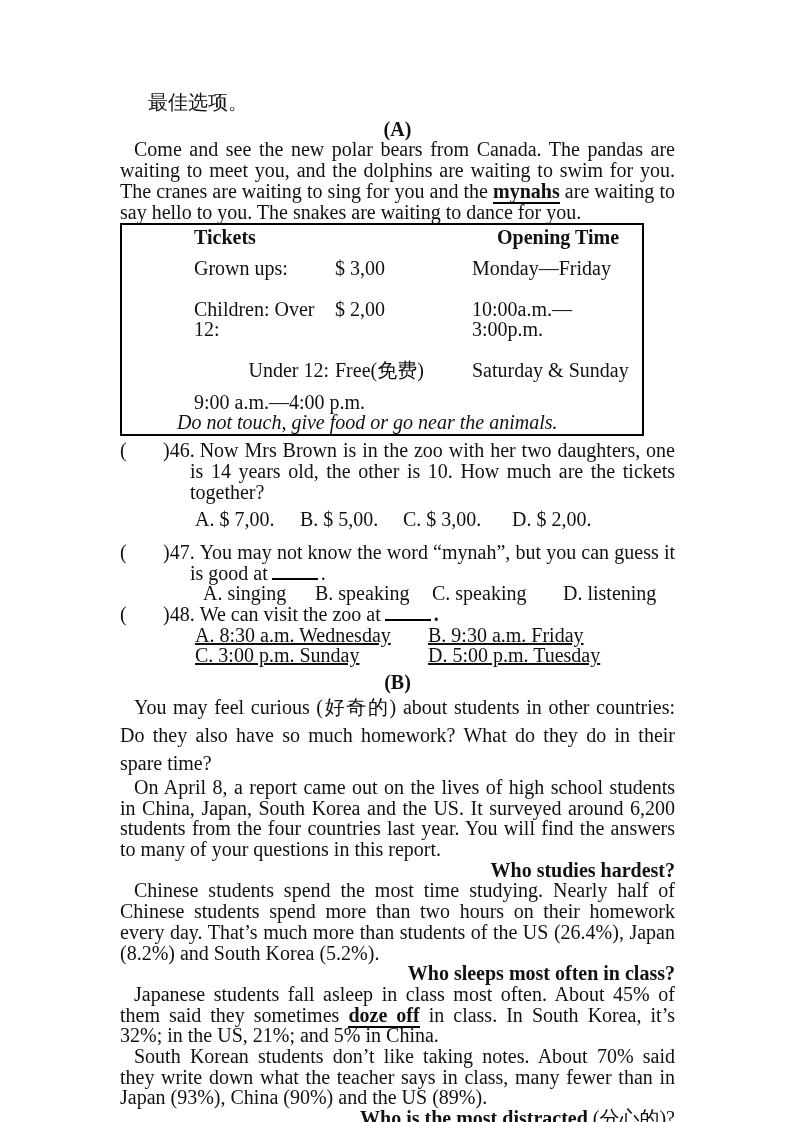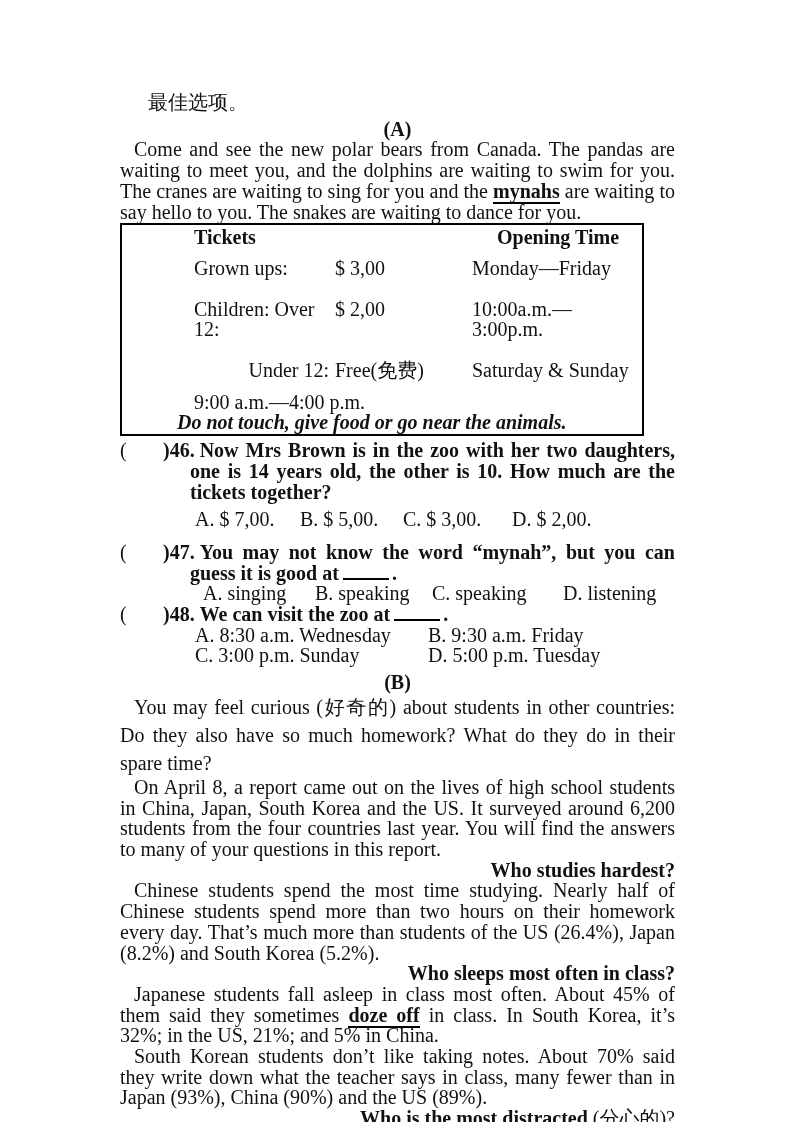--- a/index.html
+++ b/index.html
@@ -38,47 +38,47 @@
   .t-row.gap20 { margin-bottom: 20px; }
   .t-row.gap11 { margin-bottom: 11px; }
   .t-c1 { width: 141px; }
   .t-c1.right { text-align: right; padding-right: 6px; box-sizing: border-box; }
   .t-c1.wide { width: 278px; }
   .t-c2 { width: 137px; }
   .t-c3 { flex: 1; }
   .t-head { font-weight: bold; }
   .t-c3.head-offset { padding-left: 25px; }
   .t-footer {
-    font-weight: bold; font-style: italic;
+    font-weight: normal; font-style: italic;
     padding-left: 55px;
   }
 
   
   .question { position: relative; }
   .question.mt4 { margin-top: 4px; }
   .question.mt12 { margin-top: 12px; }
   .q-paren { position: absolute; left: 0; top: 0; }
-  .q-body { margin-left: 70px; text-align: justify; font-weight: bold; }
+  .q-body { margin-left: 70px; text-align: justify; }
   .q-num { margin-left: -27px; margin-right: 5px; }
   .blank {
     display: inline-block;
     width: 46px; height: 13px;
     border-bottom: 2px solid #000;
     margin: 0 3px 0 4px;
   }
   .opts { display: flex; margin-left: 75px; margin-top: 7px; }
   .opts span { display: block; }
   .opts-46 span:nth-child(1) { width: 105px; }
   .opts-46 span:nth-child(2) { width: 103px; }
   .opts-46 span:nth-child(3) { width: 109px; }
   .opts-47 { margin-left: 83px; margin-top: 0; }
   .opts-47 span:nth-child(1) { width: 112px; }
   .opts-47 span:nth-child(2) { width: 117px; }
   .opts-47 span:nth-child(3) { width: 131px; }
-  .opts-48 { margin-left: 75px; margin-top: 0; }
+  .opts-48 { margin-left: 75px; margin-top: 0; text-decoration: underline; }
   .opts-48 span:nth-child(1) { width: 233px; }
 
   
   .b-para1 { line-height: 28px; margin-top: 2px; }
   .b-para2 { margin-top: 4px; }
   .b-head { font-weight: bold; margin: 0 0 0 17px; text-align: right; }
   .b-head.mt9 { }
   .b-head .normal-part { font-weight: normal; }
 </style>
 </head>

